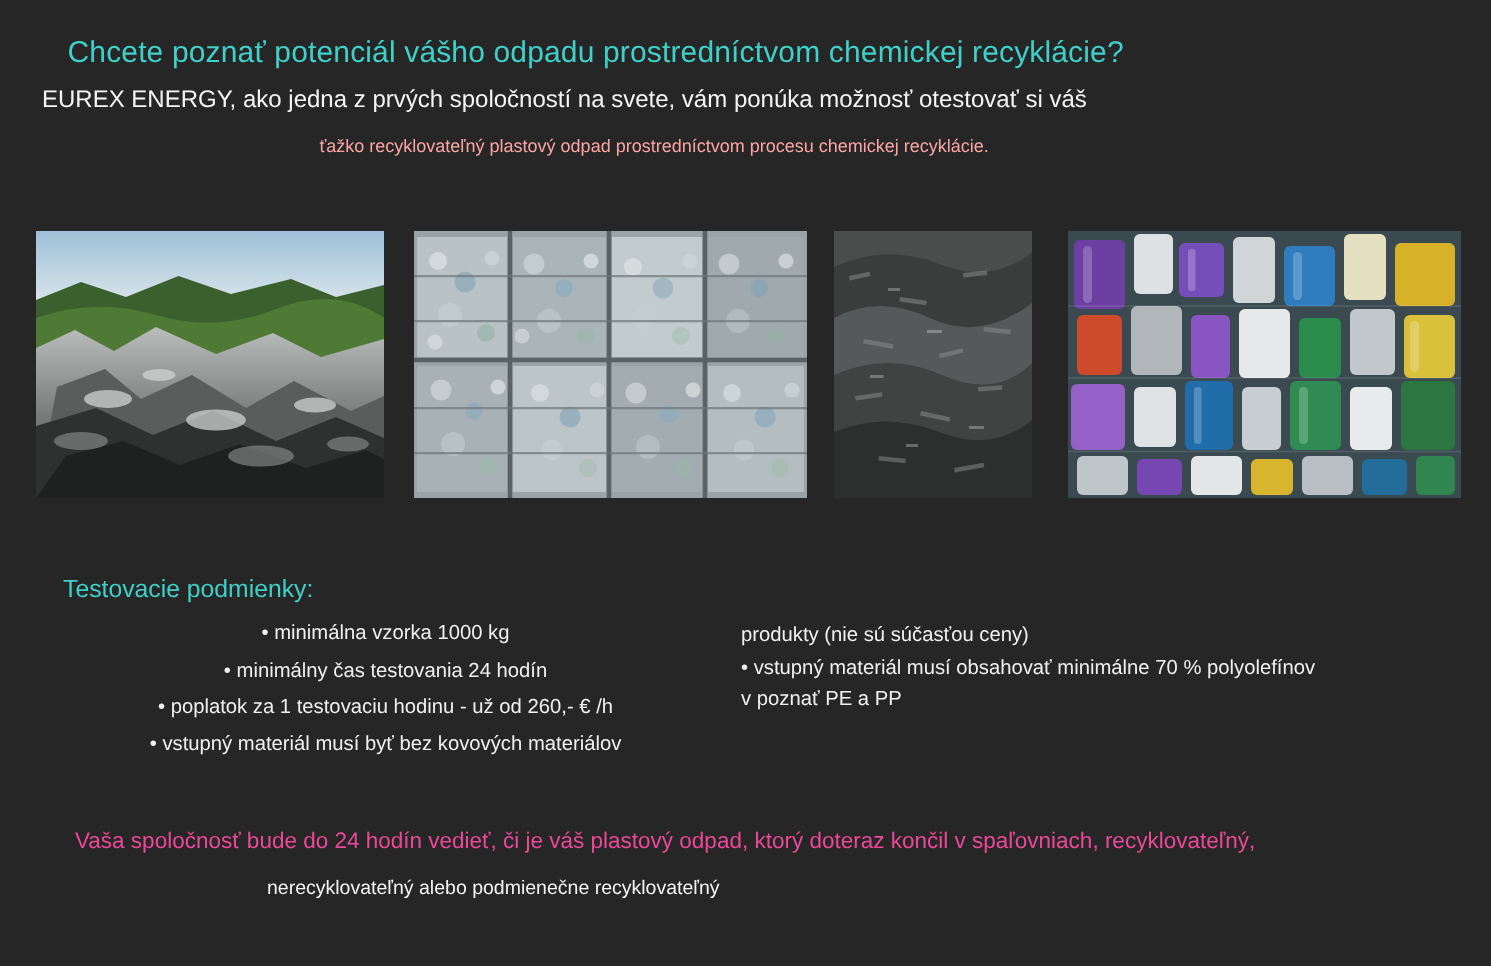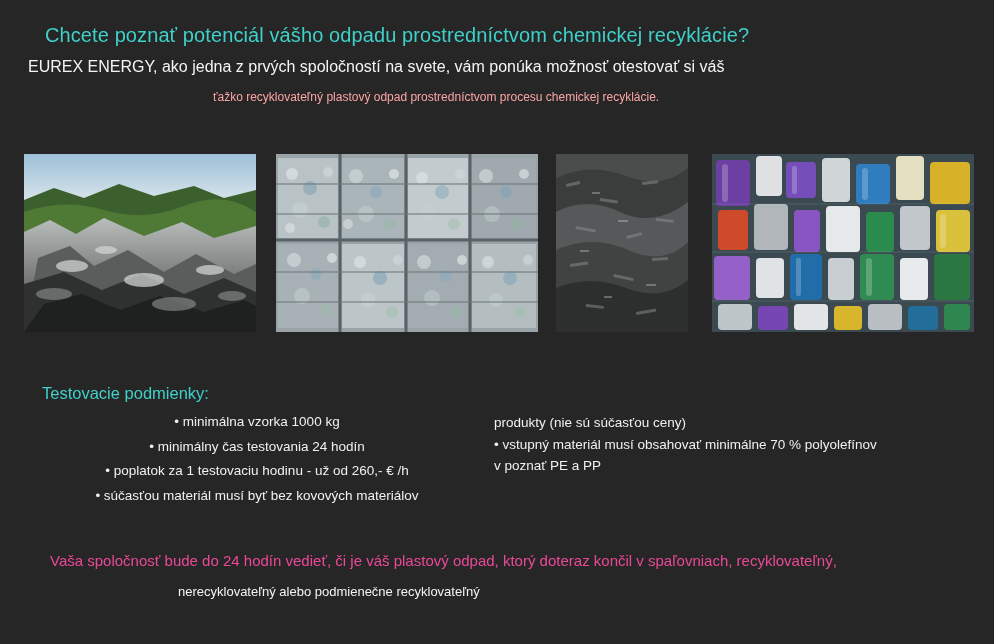--- a/index.html
+++ b/index.html
@@ -326,21 +326,21 @@
 
   </div>
 
   <div class="conditions-title">Testovacie podmienky:</div>
 
   <div class="bullets-left">
     <ul>
       <li>• minimálna vzorka 1000 kg</li>
       <li>• minimálny čas testovania 24 hodín</li>
       <li>• poplatok za 1 testovaciu hodinu - už od 260,- €  /h</li>
-      <li>• súčasťou materiál musí byť bez kovových materiálov</li>
+      <li>• vstupný materiál musí byť bez kovových materiálov</li>
     </ul>
   </div>
 
   <div class="bullets-right">
     <ul>
       <li class="emph">produkty (nie sú súčasťou ceny)</li>
       <li>• vstupný materiál musí obsahovať minimálne 70 % polyolefínov</li>
       <li class="emph">v poznať PE a PP</li>
     </ul>
   </div>

